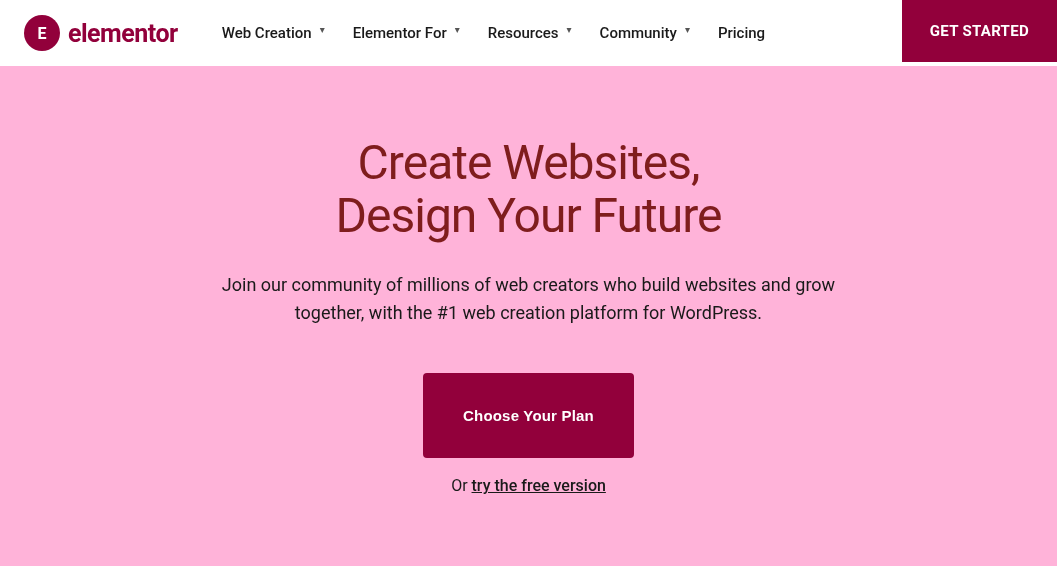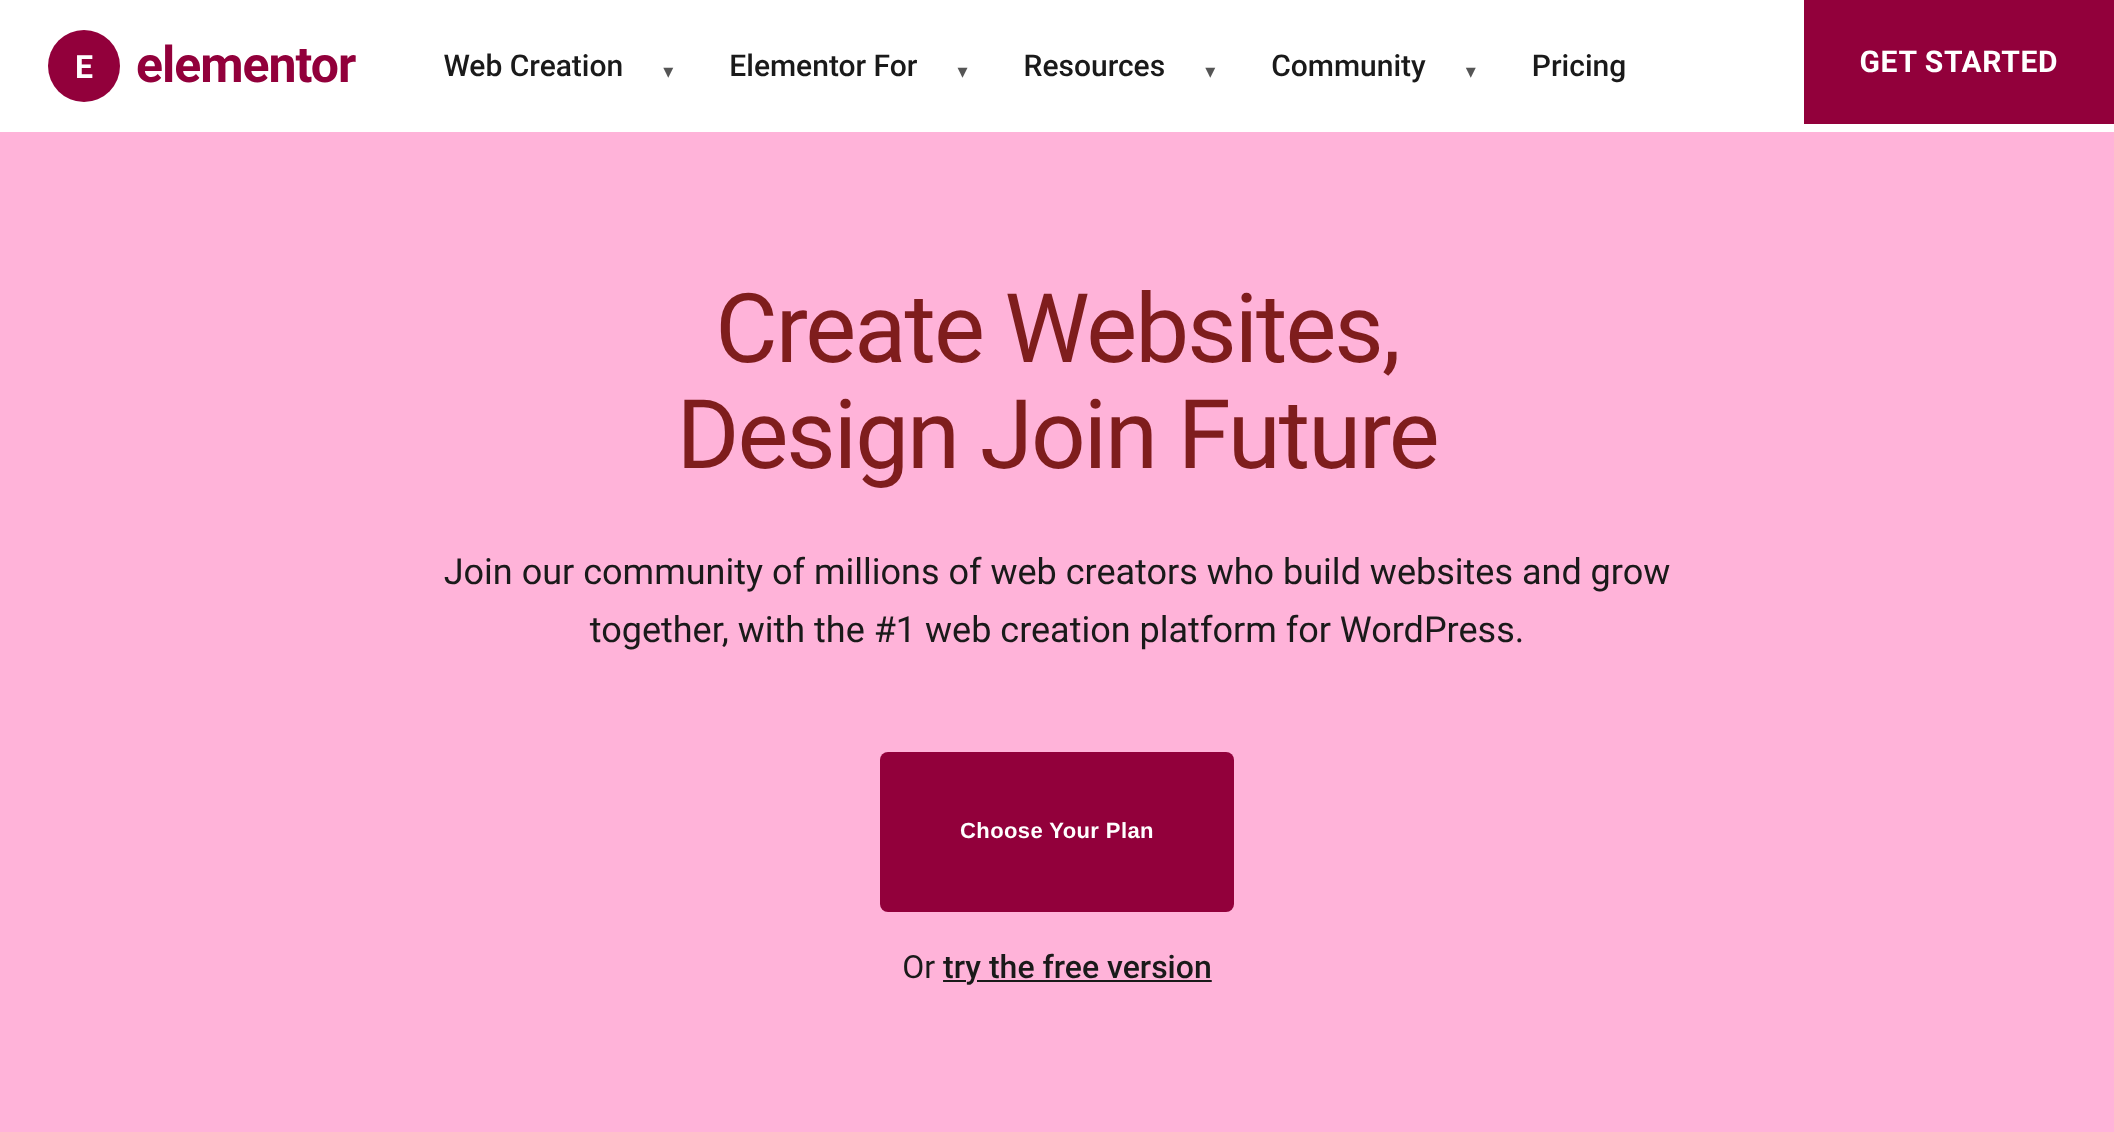--- a/index.html
+++ b/index.html
@@ -57,22 +57,22 @@
 
     .nav-links {
       display: flex;
       align-items: center;
       gap: 4px;
       flex: 1;
     }
 
     .nav-item {
       display: flex;
-      align-items: flex-end;
-      gap: 20px;
+      align-items: flex-start;
+      gap: 8px;
       padding: 8px 12px;
       font-size: 15px;
       font-weight: 500;
       color: #1a1a1a;
       cursor: pointer;
       white-space: nowrap;
       border-radius: 4px;
     }
 
     .nav-item .chevron {
@@ -139,21 +139,21 @@
       color: #1a1a1a;
       line-height: 1.6;
       max-width: 620px;
       margin-bottom: 45px;
       font-weight: 400;
     }
 
     .choose-plan-btn {
       background-color: #92003b;
       color: #ffffff;
-      font-size: 11px;
+      font-size: 15px;
       font-weight: 700;
       padding: 34px 40px;
       border: none;
       border-radius: 4px;
       cursor: pointer;
       margin-bottom: 18px;
       letter-spacing: 0.2px;
     }
 
     .free-version-text {
@@ -203,20 +203,20 @@
 
   <div class="nav-right">
     <div class="login-btn">LOGIN</div>
     <div class="get-started-btn">GET STARTED</div>
   </div>
 </nav>
 
 <section class="hero">
   <h1 class="hero-title">
     <span>Create Websites,</span><br>
-    <span>Design Join Future</span>
+    <span>Design Your Future</span>
   </h1>
   <p class="hero-subtitle">Join our community of millions of web creators who build websites and grow together, with the #1 web creation platform for WordPress.</p>
   <button class="choose-plan-btn">Choose Your Plan</button>
   <div class="free-version-text">
     <span>Or </span><span class="free-version-link">try the free version</span>
   </div>
 </section>
 
 </body></html>

